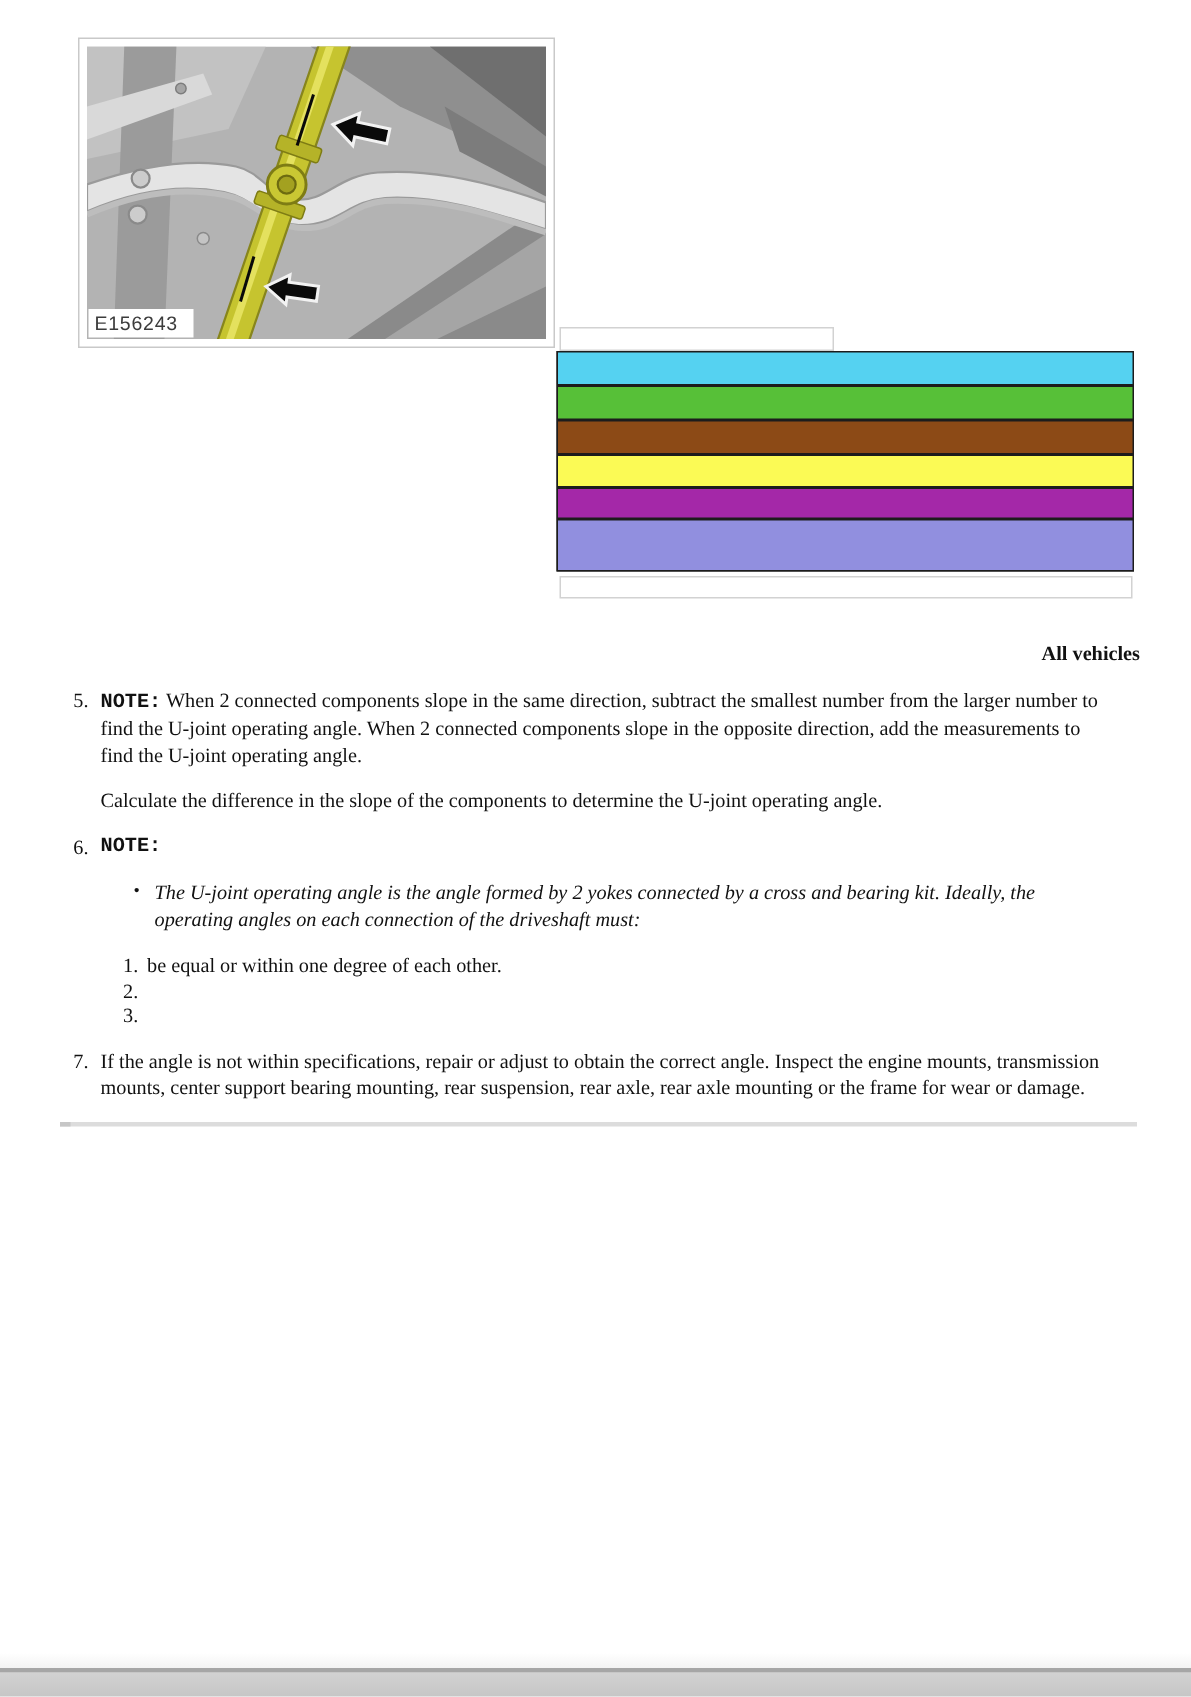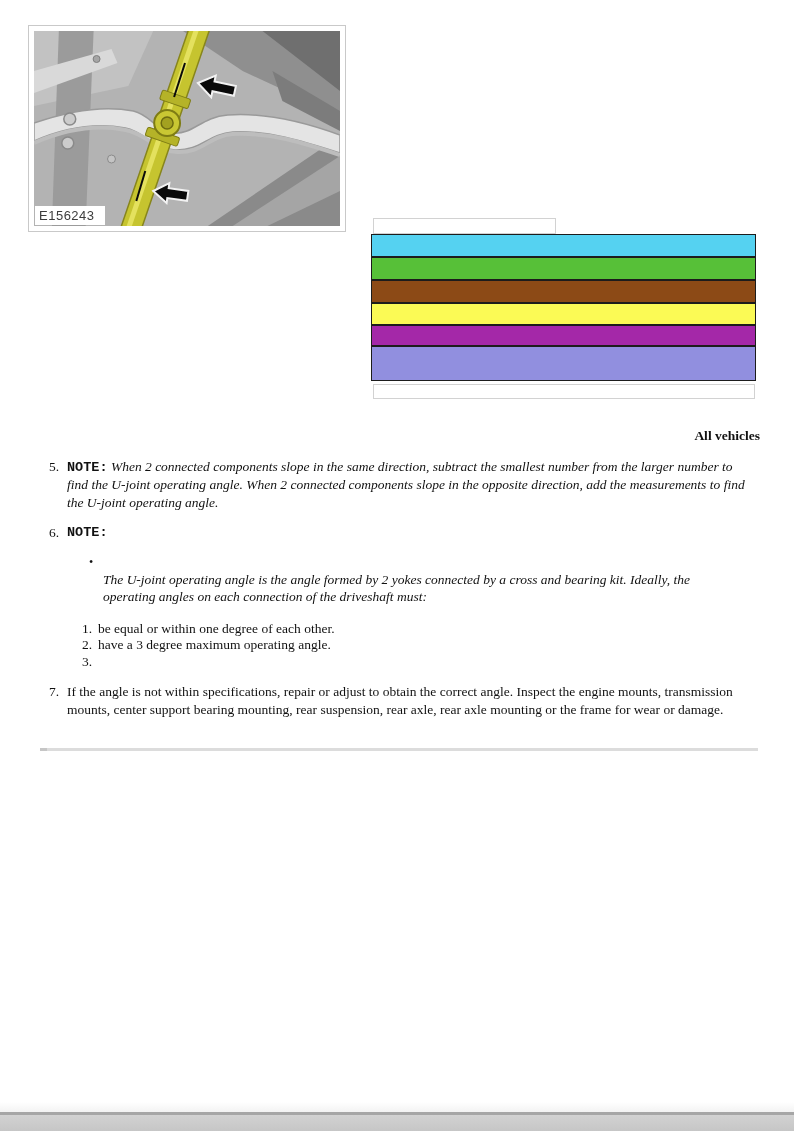--- a/index.html
+++ b/index.html
@@ -8,21 +8,21 @@
     position:relative;
     background:#ffffff;
     font-family:"Liberation Serif","DejaVu Serif",serif;
     font-size:13.5px;
     color:#111;
     overflow:hidden;
   }
 
   
   .figure-frame {
-    position:absolute; left:28px; top:25px;
+    position:absolute; left:52px; top:25px;
     width:318px; height:207px;
     border:1px solid #c9c9c9;
     background:#ffffff;
     padding:5px;
   }
   .figure-frame svg { width:100%; height:100%; display:block; }
   .figure-label {
     position:absolute; left:6px; bottom:6px;
     background:#ffffff;
     padding:2px 10px 2px 4px;
@@ -53,25 +53,25 @@
   
   .content {
     position:absolute; left:40px; top:427px; width:720px;
     line-height:1.3;
   }
   .section-heading { font-weight:bold;text-align:right; }
   .step { display:flex; margin-top:13px; }
   .step-num { width:27px; text-align:right; padding-right:8px; flex:0 0 27px; }
   .step-body { width:678px; }
   .note-label { font-weight:bold;font-family:Liberation Mono, monospace; }
-  .note-italic { font-style:italic; }
+  .note-italic { }
   .calc-par { margin-top:13px; }
   .bullet-row { display:flex; margin-top:13px; margin-left:22px; }
   .bullet-glyph { width:14px; flex:0 0 14px; font-size:12px; }
-  .bullet-text { font-style:italic; width:618px;margin-top:16px; }
+  .bullet-text { font-style:italic; width:618px; }
   .sublist { margin-top:15px; margin-left:15px; }
   .subitem { display:flex; line-height:1.22; }
   .subitem-num { width:16px; text-align:right; padding-right:7px; flex:0 0 16px; }
   .divider {
     position:absolute; left:40px; top:748px;
     width:718px; height:3px; background:#dcdcdc;
   }
   .divider-cap {
     position:absolute; left:40px; top:748px;
     width:7px; height:3px; background:#c6c6c6;
@@ -153,39 +153,39 @@
 
   <div class="section-heading">All vehicles</div>
 
   <div class="step">
     <div class="step-num">5.</div>
     <div class="step-body">
       <div>
         <span class="note-label">NOTE:</span>
         <span class="note-italic">When 2 connected components slope in the same direction, subtract the smallest number from the larger number to find the U-joint operating angle. When 2 connected components slope in the opposite direction, add the measurements to find the U-joint operating angle.</span>
       </div>
+      <div class="calc-par">Calculate the difference in the slope of the components to determine the U-joint operating angle.</div>
     </div>
   </div>
 
   <div class="step">
     <div class="step-num">6.</div>
     <div class="step-body">
       <div class="note-label">NOTE:</div>
       <div class="bullet-row">
         <div class="bullet-glyph">•</div>
         <div class="bullet-text">The U-joint operating angle is the angle formed by 2 yokes connected by a cross and bearing kit. Ideally, the operating angles on each connection of the driveshaft must:</div>
       </div>
       <div class="sublist">
         <div class="subitem">
           <div class="subitem-num">1.</div>
           <div>be equal or within one degree of each other.</div>
         </div>
         <div class="subitem">
           <div class="subitem-num">2.</div>
-          <div>have a 3 degree maximum operating angle.</div>
         </div>
         <div class="subitem">
           <div class="subitem-num">3.</div>
         </div>
       </div>
     </div>
   </div>
 
   <div class="step">
     <div class="step-num">7.</div>

